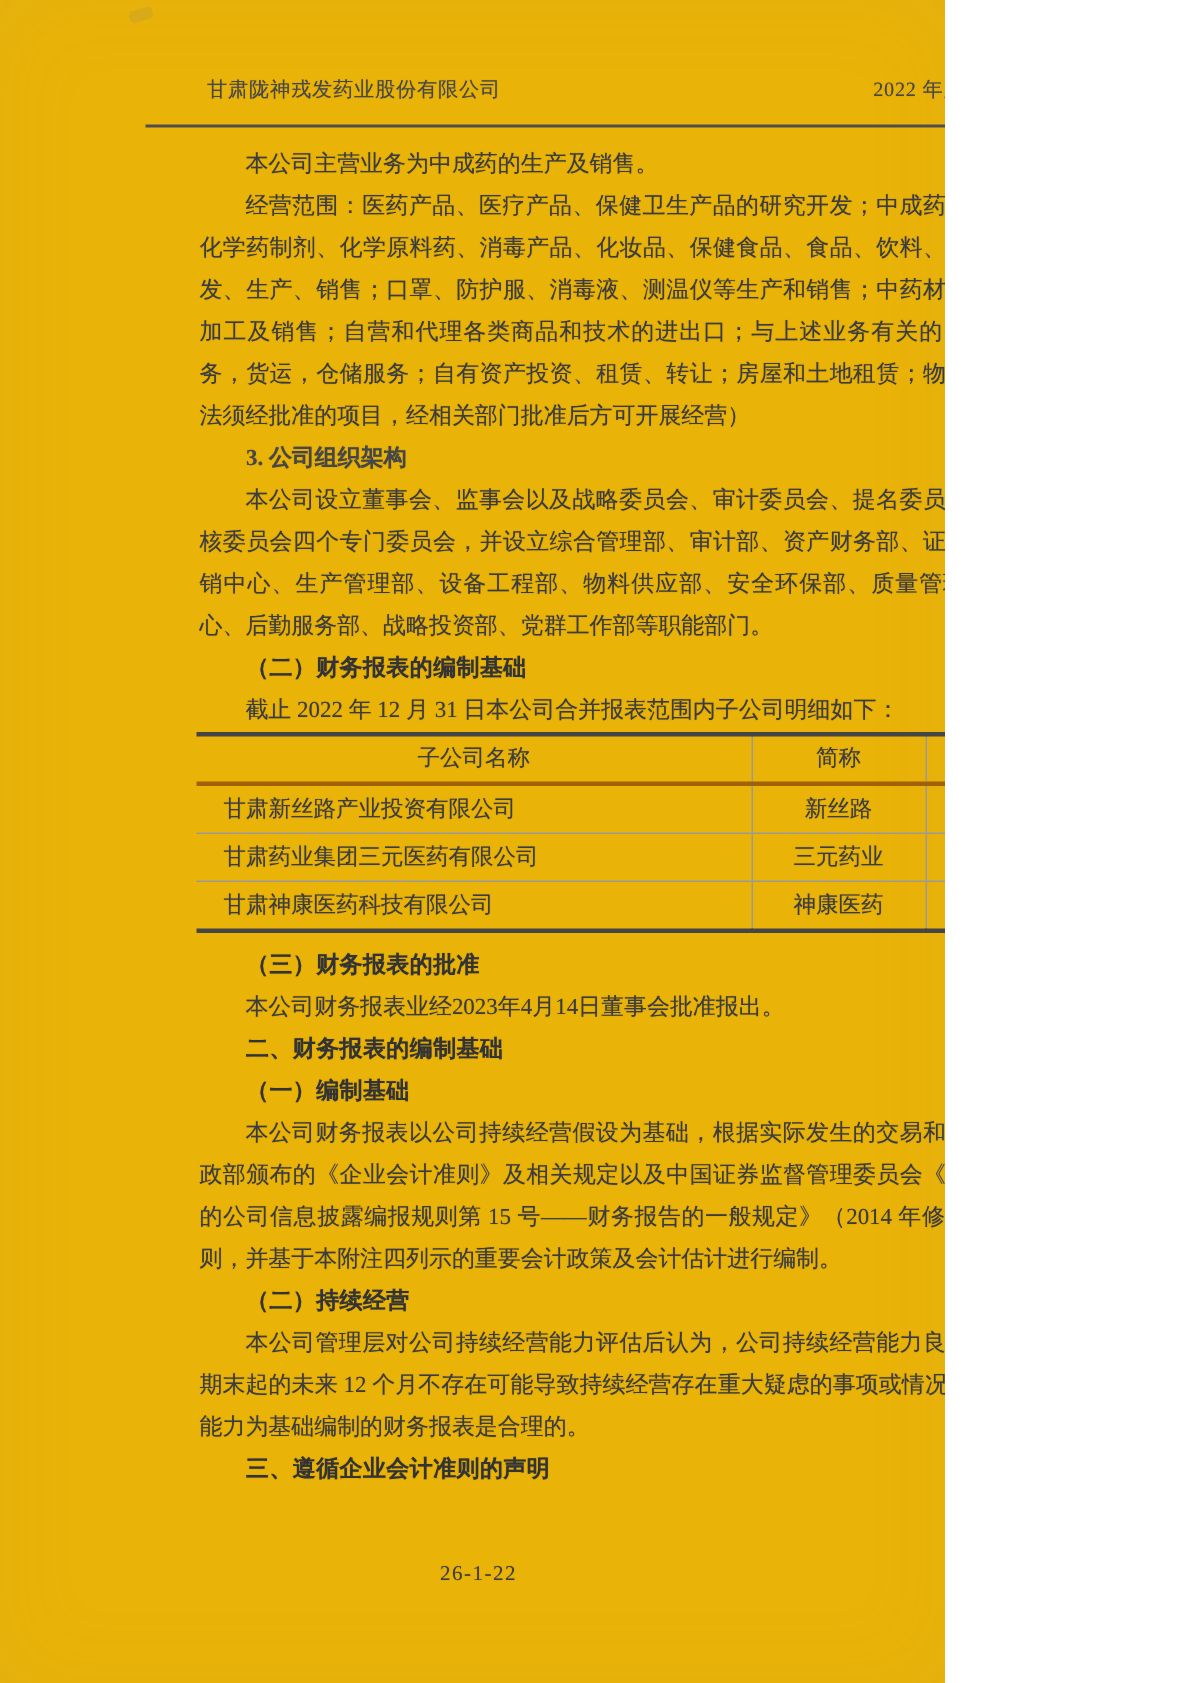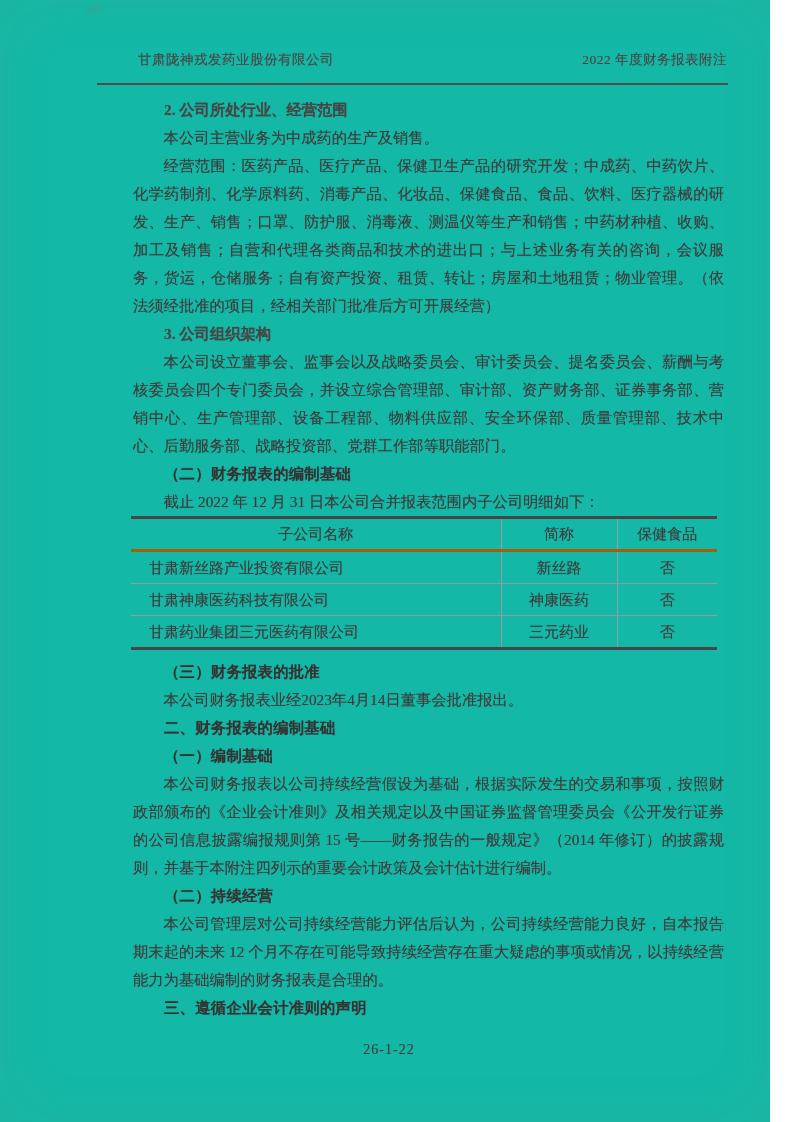--- a/index.html
+++ b/index.html
@@ -3,23 +3,23 @@
 <meta charset="utf-8">
 <style>
   html, body {
     margin: 0;
     padding: 0;
     background: #ffffff;
     font-family: "Liberation Serif", serif;
   }
   .page {
     position: relative;
-    width: 770px;
+    width: 630px;
     height: 1122px;
-    background: #14b8a6;
+    background: #eab308;
     overflow: hidden;
     box-shadow: inset 0 0 60px rgba(150,140,120,0.07);
   }
   
   .header {
     position: absolute;
     left: 97px;
     top: 51px;
     width: 630px;
     display: flex;
@@ -143,21 +143,20 @@
 <div class="page">
 
   <div class="header">
     <span class="company">甘肃陇神戎发药业股份有限公司</span>
     <span class="doc-title">2022 年度财务报表附注</span>
   </div>
   <div class="header-rule"></div>
 
   <div class="doc-body">
 
-    <p class="h-num">2. 公司所处行业、经营范围</p>
     <p class="para">本公司主营业务为中成药的生产及销售。</p>
     <p class="para">经营范围：医药产品、医疗产品、保健卫生产品的研究开发；中成药、中药饮片、化学药制剂、化学原料药、消毒产品、化妆品、保健食品、食品、饮料、医疗器械的研发、生产、销售；口罩、防护服、消毒液、测温仪等生产和销售；中药材种植、收购、加工及销售；自营和代理各类商品和技术的进出口；与上述业务有关的咨询，会议服务，货运，仓储服务；自有资产投资、租赁、转让；房屋和土地租赁；物业管理。（依法须经批准的项目，经相关部门批准后方可开展经营）</p>
 
     <p class="h-num">3. 公司组织架构</p>
     <p class="para">本公司设立董事会、监事会以及战略委员会、审计委员会、提名委员会、薪酬与考核委员会四个专门委员会，并设立综合管理部、审计部、资产财务部、证券事务部、营销中心、生产管理部、设备工程部、物料供应部、安全环保部、质量管理部、技术中心、后勤服务部、战略投资部、党群工作部等职能部门。</p>
 
     <p class="h-bold">（二）财务报表的编制基础</p>
     <p class="para">截止 2022 年 12 月 31 日本公司合并报表范围内子公司明细如下：</p>
 
     <table class="subs">
@@ -173,27 +172,27 @@
           <th class="sep">保健食品</th>
         </tr>
       </thead>
       <tbody>
         <tr>
           <td class="name">甘肃新丝路产业投资有限公司</td>
           <td class="sep">新丝路</td>
           <td class="sep">否</td>
         </tr>
         <tr>
+          <td class="name">甘肃药业集团三元医药有限公司</td>
+          <td class="sep">三元药业</td>
+          <td class="sep">否</td>
+        </tr>
+        <tr>
           <td class="name">甘肃神康医药科技有限公司</td>
           <td class="sep">神康医药</td>
-          <td class="sep">否</td>
-        </tr>
-        <tr>
-          <td class="name">甘肃药业集团三元医药有限公司</td>
-          <td class="sep">三元药业</td>
           <td class="sep">否</td>
         </tr>
       </tbody>
     </table>
 
     <p class="h-bold">（三）财务报表的批准</p>
     <p class="para">本公司财务报表业经2023年4月14日董事会批准报出。</p>
 
     <p class="h-bold">二、财务报表的编制基础</p>
     <p class="h-bold">（一）编制基础</p>

